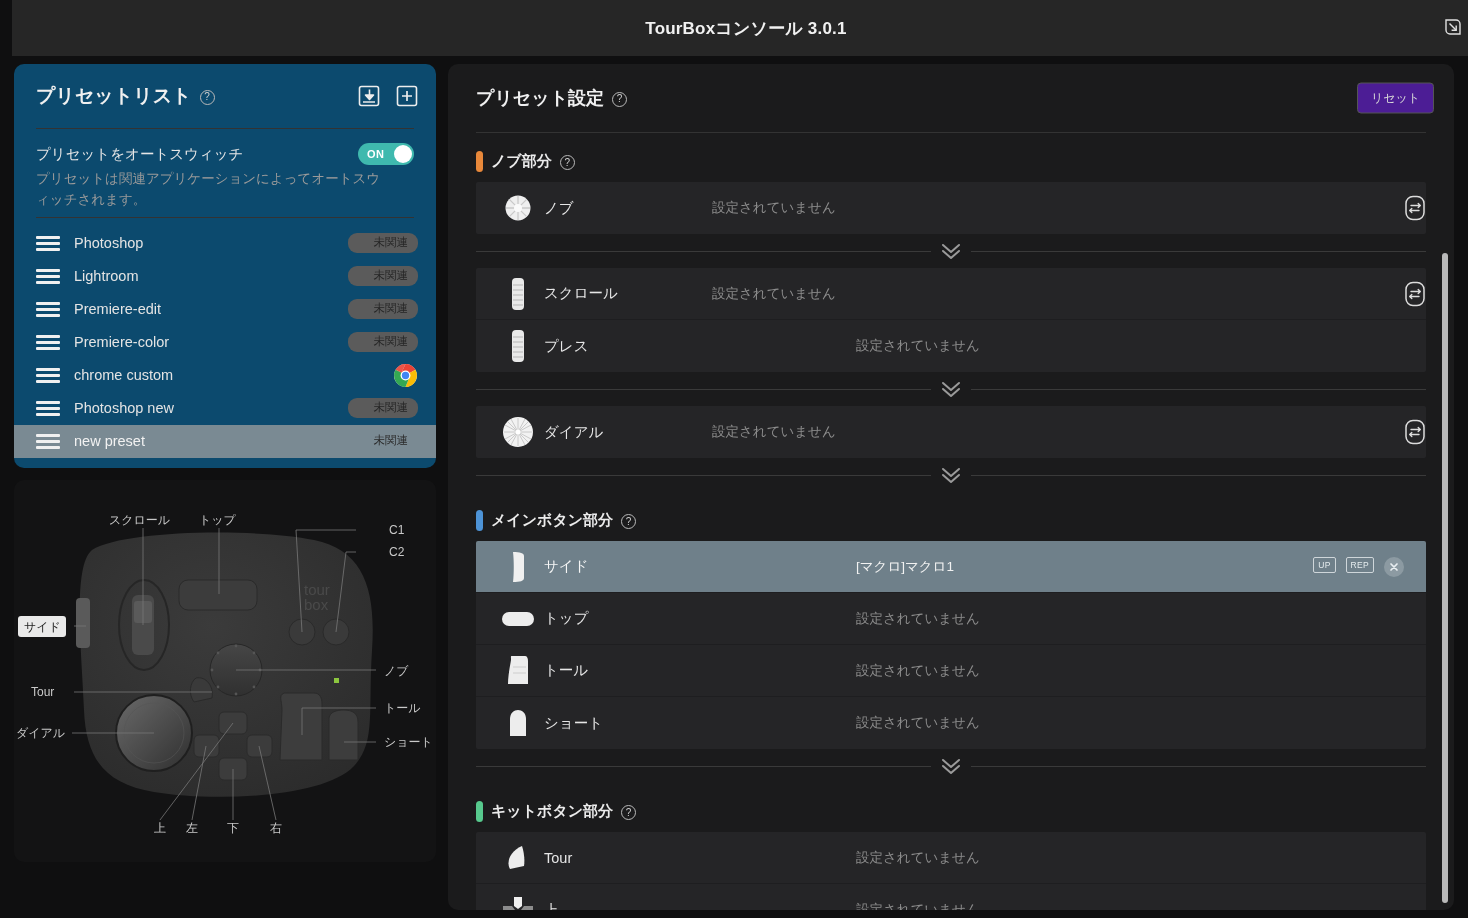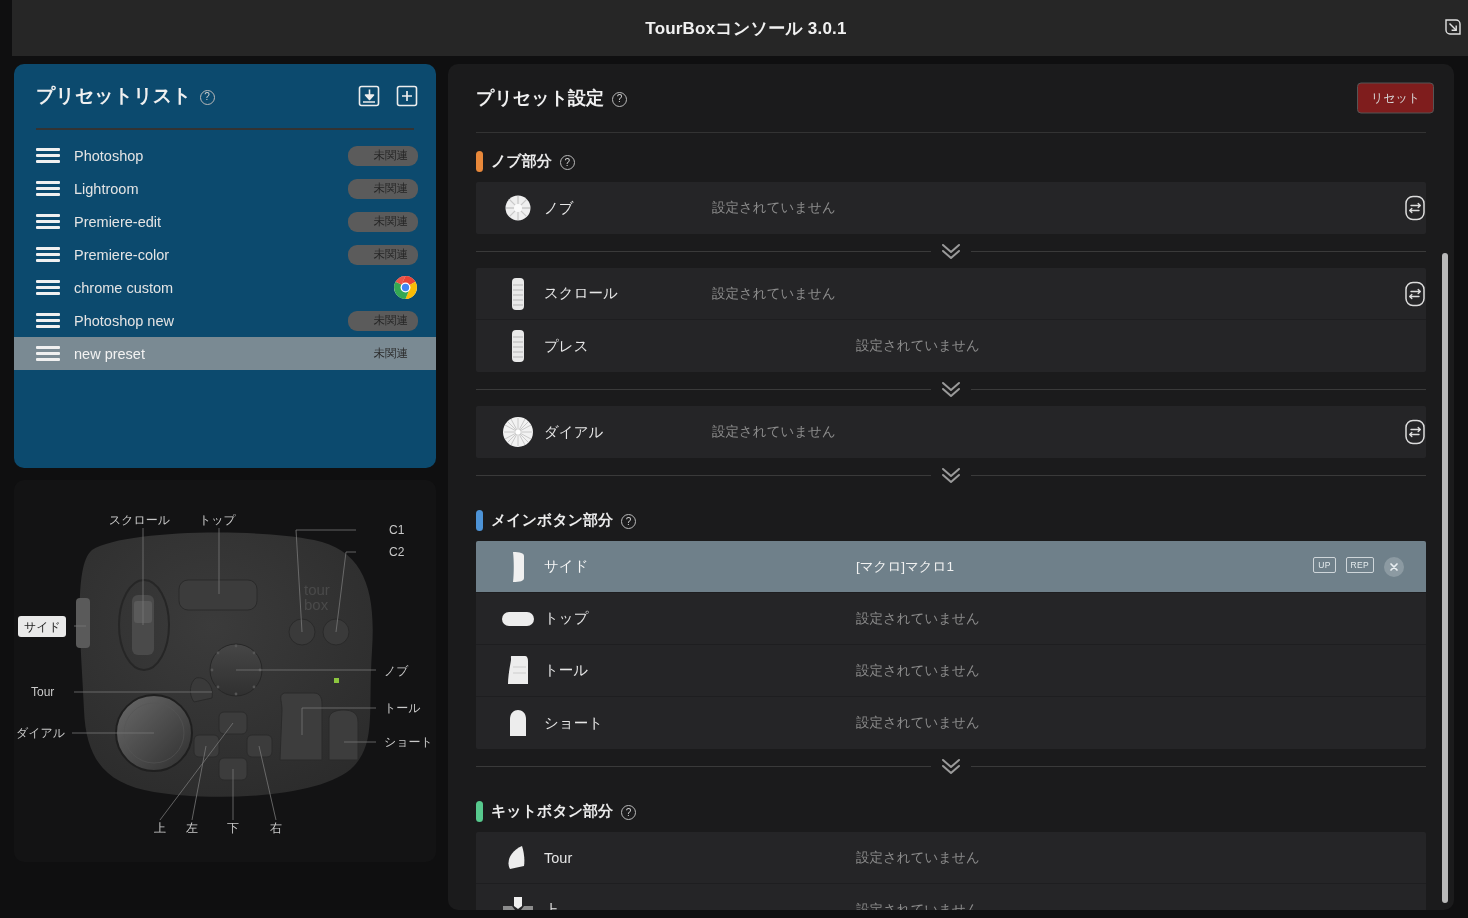--- a/index.html
+++ b/index.html
@@ -82,21 +82,21 @@
   .device-panel{ margin-top:12px; height:382px; background:#131314; border-radius:10px; position:relative; overflow:hidden; }
   .device-panel svg{ display:block; }
 
   
   .right-col{ position:absolute; left:448px; top:64px; width:1006px; height:846px;
      background:#1b1b1c; border-radius:10px; overflow:hidden; }
   .r-head{ height:68px; display:flex; align-items:center; padding:0 28px; position:relative; }
   .r-title{ font-size:18px; font-weight:bold; color:#f0f0f0; }
   .reset-btn{
     position:absolute; right:20px; top:50%; transform:translateY(-50%);
-    background:#7f1d1d; border:1px solid #555; border-radius:4px;
+    background:#4c1d95; border:1px solid #555; border-radius:4px;
     font-size:12px; color:#d8d8d8; padding:6px 13px; cursor:pointer;
   }
   .r-hr{ height:1px; background:#333; margin:0 28px; }
 
   .scroll-area{ position:relative; height:778px; padding:0 0 0 0; }
 
   .section{ padding:0 0 0 0; }
   .sec-title{ display:flex; align-items:center; padding:18px 0 10px 28px; }
   .pill{ width:7px; height:21px; border-radius:4px; margin-right:8px; }
   .sec-title-text{ font-size:15px; font-weight:bold; color:#ececec; }
@@ -167,20 +167,30 @@
             <path d="M5 17 H17" stroke="#ededed" stroke-width="1.6"></path>
           </svg>
           <svg class="sq-icon" viewBox="0 0 22 22">
             <rect x="1.5" y="1.5" width="19" height="19" rx="2" fill="none" stroke="#ededed" stroke-width="1.6"></rect>
             <path d="M11 6 V16 M6 11 H16" stroke="#ededed" stroke-width="1.7"></path>
           </svg>
         </div>
       </div>
       <div class="hr"></div>
 
+      <div class="autoswitch">
+        <div class="as-row">
+          <span class="as-label">プリセットをオートスウィッチ</span>
+          <span class="toggle">
+            <span class="tg-txt">ON</span>
+            <span class="knob"></span>
+          </span>
+        </div>
+        <div class="as-desc">プリセットは関連アプリケーションによってオートスウィッチされます。</div>
+      </div>
       <div class="hr"></div>
 
       <div class="plist" id="preset-list">
           <div class="prow">
             <span class="grip">
               <i></i>
               <i></i>
               <i></i>
             </span>
             <span class="pname">Photoshop</span>

